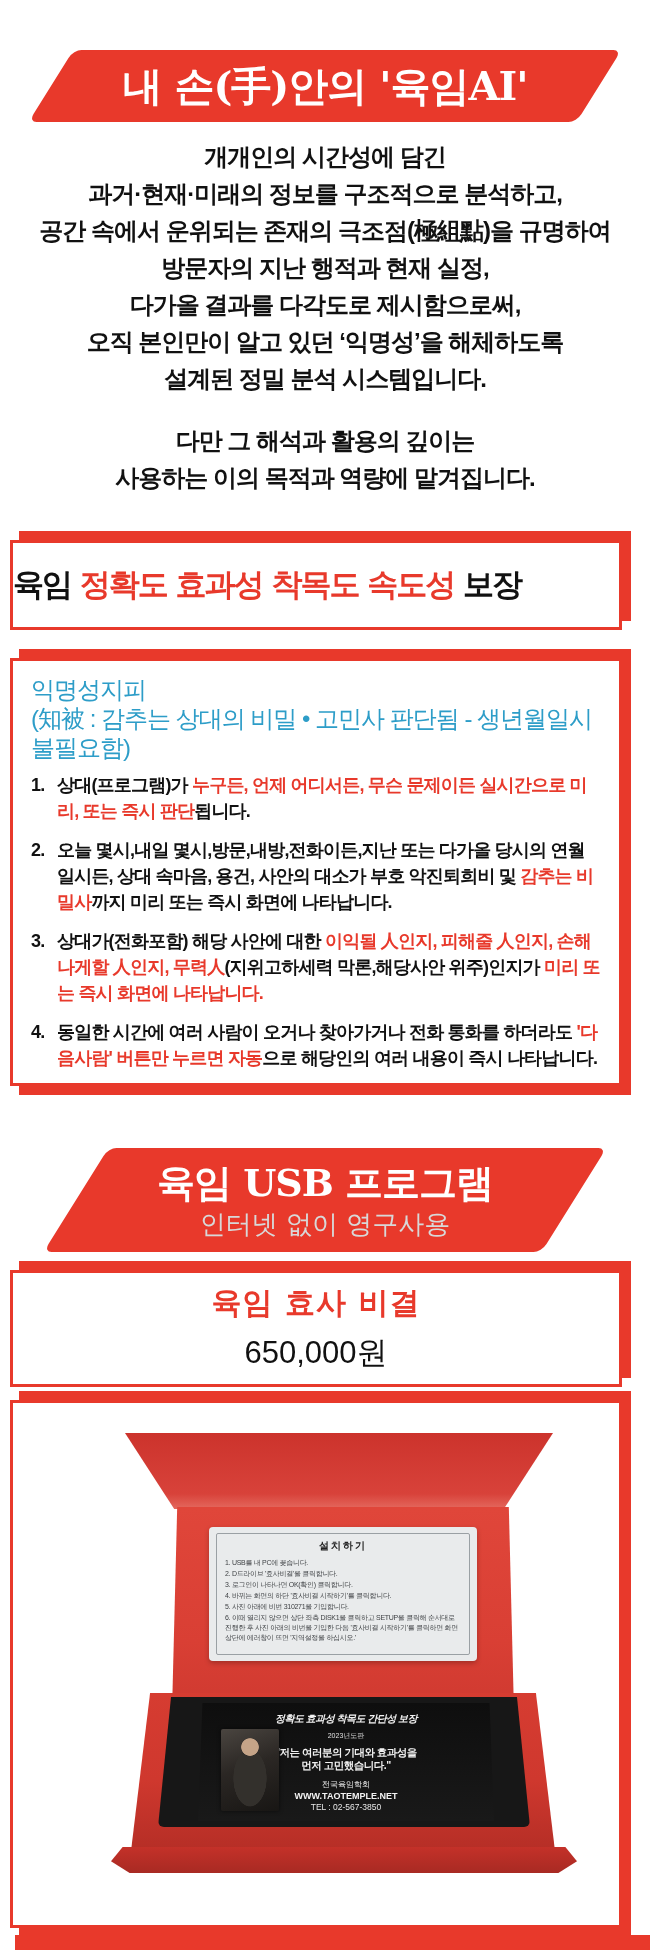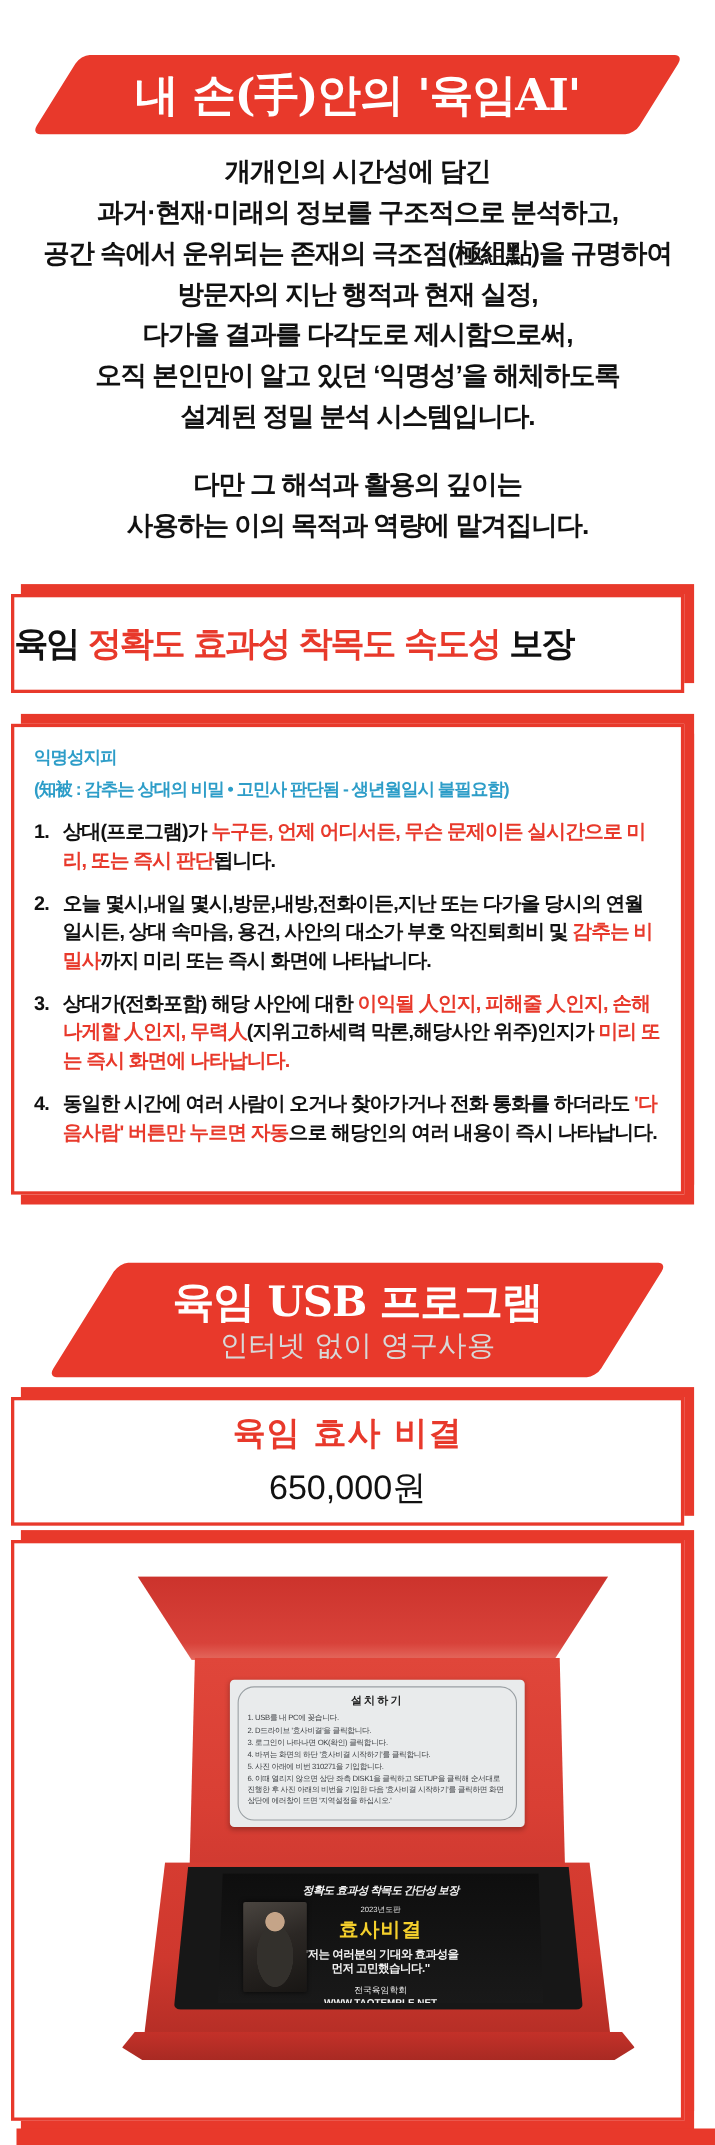--- a/index.html
+++ b/index.html
@@ -55,21 +55,21 @@
   }
   .rbox.dbl{box-shadow:9px -9px 0 0 var(--red),9px 9px 0 0 var(--red);}
 
   .box-guarantee{top:540px;height:90px;display:flex;align-items:center;justify-content:flex-start;}
   .box-guarantee .g-text{
     font-family:"DejaVu Serif","Liberation Serif",serif;
     font-weight:bold;font-size:31px;letter-spacing:-2px;white-space:nowrap;
   }
 
   .box-features{top:658px;height:428px;padding:14px 18px 10px 18px;}
-  .feature-heading{color:var(--blue);font-weight:bold;font-size:16px;line-height:29px;letter-spacing:-1px;}
+  .feature-heading{color:var(--blue);font-weight:normal;font-size:24px;line-height:29px;letter-spacing:-1px;}
   .feature-list{list-style:none;margin-top:10px;}
   .feature-list li{
     display:flex;font-weight:bold;font-size:18px;line-height:26px;
     letter-spacing:-0.8px;margin-bottom:13px;
   }
   .feature-list .li-num{flex:0 0 26px;color:var(--ink);}
   .feature-list .li-body{flex:1;}
   .c-red{color:var(--red);}
   .c-black{color:var(--ink);}
 
@@ -93,21 +93,21 @@
     background:linear-gradient(180deg,#e0463a 0%,#d93f34 55%,#c9362e 100%);
     clip-path:polygon(1.8% 0,98.2% 0,100% 100%,0 100%);
   }
   .p-label{
     left:196px;top:124px;width:268px;height:134px;
     background:#e9ebec;border-radius:4px;
     box-shadow:0 2px 5px rgba(0,0,0,0.25);
     padding:6px 7px;
   }
   .p-label-inner{
-    width:100%;height:100%;border:1px solid #9aa0a4;border-radius:15px;
+    width:100%;height:100%;border:1px solid #9aa0a4;border-radius:2px;
     padding:5px 8px;overflow:hidden;
   }
   .label-title{text-align:center;font-weight:bold;font-size:10px;color:#222;letter-spacing:2px;margin-bottom:5px;}
   .label-lines{font-size:7px;line-height:10px;color:#3c3f42;letter-spacing:-0.3px;}
   .label-lines div{margin-bottom:1px;}
   .p-base{
     left:118px;top:290px;width:424px;height:158px;
     background:linear-gradient(180deg,#d63c31 0%,#cf382e 55%,#b52e26 100%);
     clip-path:polygon(4.5% 0,95.5% 0,100% 100%,0 100%);
   }
@@ -225,21 +225,20 @@
             <div>6. 이때 열리지 않으면 상단 좌측 DISK1을 클릭하고 SETUP을 클릭해 순서대로 진행한 후 사진 아래의 비번을 기입한 다음 '효사비결 시작하기'를 클릭하면 화면 상단에 에러창이 뜨면 '지역설정을 하십시오.'</div>
           </div>
       </div>
     </div>
     <div class="p-base"></div>
     <div class="p-foot"></div>
     <div class="p-foam"></div>
     <div class="p-card">
       <div class="card-line1">정확도 효과성 착목도 간단성 보장</div>
       <div class="card-line2">2023년도판</div>
-      <div class="card-title">효사비결</div>
       <div class="card-quote">
         <div>"저는 여러분의 기대와 효과성을</div>
         <div>먼저 고민했습니다."</div>
       </div>
       <div class="card-org">전국육임학회</div>
       <div class="card-web">WWW.TAOTEMPLE.NET</div>
       <div class="card-tel">TEL : 02-567-3850</div>
     </div>
     <div class="p-portrait"></div>
   </div>

